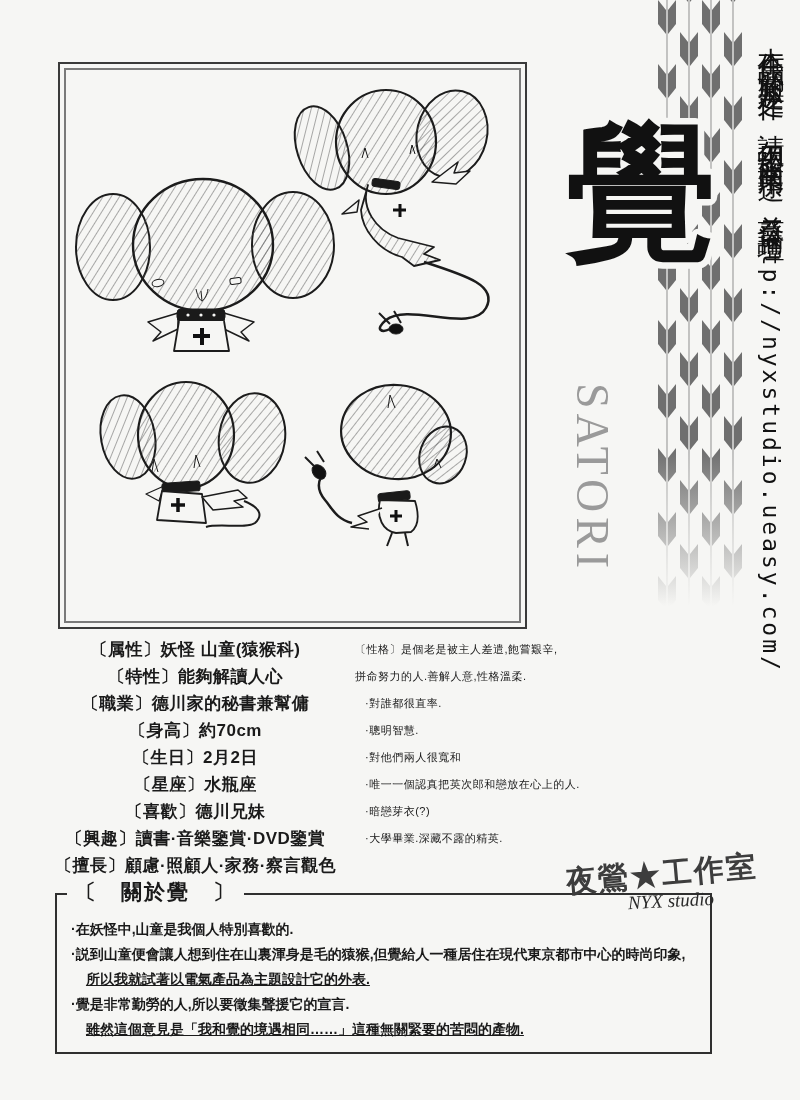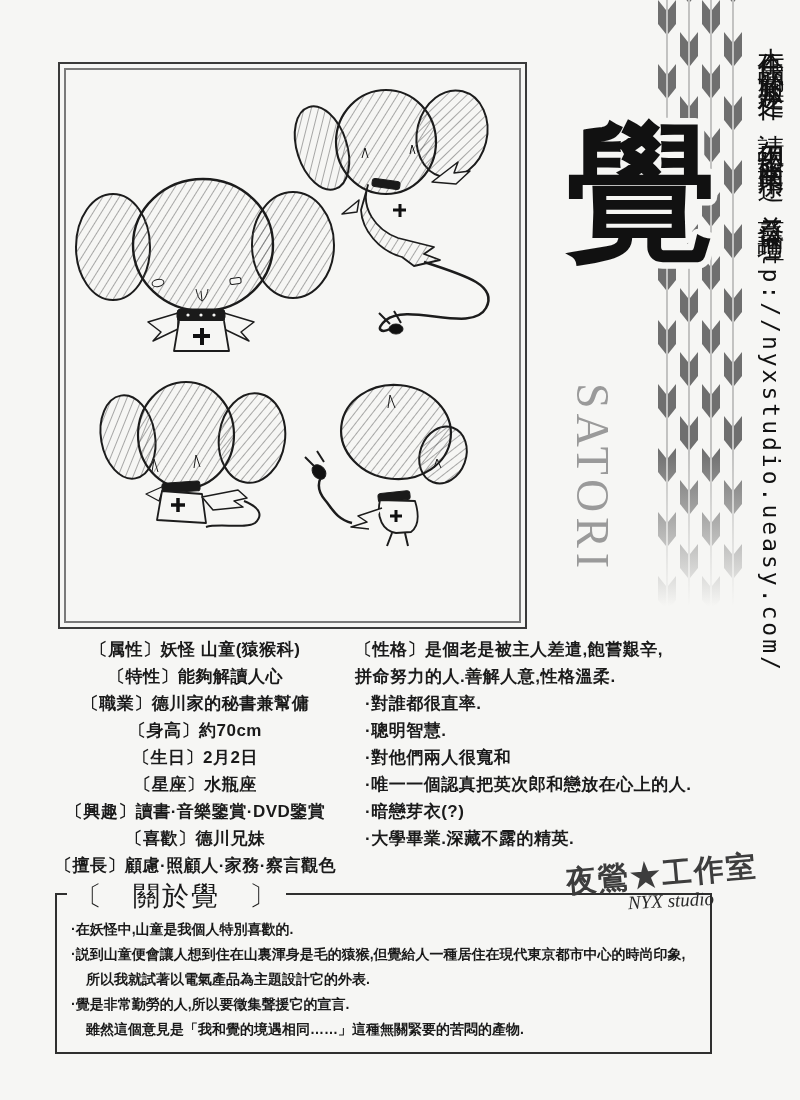--- a/index.html
+++ b/index.html
@@ -24,30 +24,30 @@
 
   
   .margin-note{position:absolute;left:748px;top:26px;height:1062px;writing-mode:vertical-rl;
                text-orientation:mixed;font-size:27px;letter-spacing:6px;line-height:46px;
                color:#111;z-index:2;font-weight:500;}
   .margin-note .url{font-family:"DejaVu Sans Mono",monospace;font-size:23px;letter-spacing:3px;}
 
   
   .profile-left{position:absolute;left:55px;top:636px;font-size:17px;font-weight:bold;
                 line-height:27px;white-space:nowrap;letter-spacing:0.5px;text-align:center;}
-  .profile-right{position:absolute;left:355px;top:636px;font-size:17px;font-weight:bold;
+  .profile-right{position:absolute;left:355px;top:636px;font-size:11px;font-weight:normal;
                  line-height:27px;white-space:nowrap;letter-spacing:0.5px;}
   .profile-right .bullet{padding-left:10px;}
 
   
   .about-box{position:absolute;left:55px;top:893px;width:653px;height:157px;border:2px solid #2f2f2f;}
   .about-header{position:absolute;top:-17px;left:10px;background:#f6f6f4;padding:0 8px;
-                font-size:27px;font-weight:normal;letter-spacing:2px;}
+                font-size:21px;font-weight:bold;letter-spacing:2px;}
   .about-body{padding:22px 4px 0 14px;font-size:14px;font-weight:bold;line-height:25px;white-space:nowrap;}
-  .about-body .indent{padding-left:15px;}
+  .about-body .indent{padding-left:15px;text-decoration:underline;}
 
   
   .logo{position:absolute;left:566px;top:854px;font-size:30px;font-weight:bold;color:#3d3d3d;
         transform:rotate(-5deg);letter-spacing:2px;z-index:4;white-space:nowrap;}
   .logo-sub{position:absolute;left:628px;top:890px;font-family:"Liberation Serif",serif;
             font-style:italic;font-size:19px;color:#2b2b2b;transform:rotate(-3deg);z-index:4;}
 </style>
 </head>
 <body>
 
@@ -163,22 +163,22 @@
     </div>
   </div>
 
   <div class="profile-left">
     <div><span>〔属性〕</span><span>妖怪 山童(猿猴科)</span></div>
     <div><span>〔特性〕</span><span>能夠解讀人心</span></div>
     <div><span>〔職業〕</span><span>德川家的秘書兼幫傭</span></div>
     <div><span>〔身高〕</span><span>約70cm</span></div>
     <div><span>〔生日〕</span><span>2月2日</span></div>
     <div><span>〔星座〕</span><span>水瓶座</span></div>
+    <div><span>〔喜歡〕</span><span>德川兄妹</span></div>
     <div><span>〔興趣〕</span><span>讀書·音樂鑒賞·DVD鑒賞</span></div>
-    <div><span>〔喜歡〕</span><span>德川兄妹</span></div>
     <div><span>〔擅長〕</span><span>顧慮·照顧人·家務·察言觀色</span></div>
   </div>
 
   <div class="profile-right">
     <div>〔性格〕是個老是被主人差遣,飽嘗艱辛,</div>
     <div>拼命努力的人.善解人意,性格溫柔.</div>
     <div class="bullet">·對誰都很直率.</div>
     <div class="bullet">·聰明智慧.</div>
     <div class="bullet">·對他們兩人很寬和</div>
     <div class="bullet">·唯一一個認真把英次郎和戀放在心上的人.</div>

